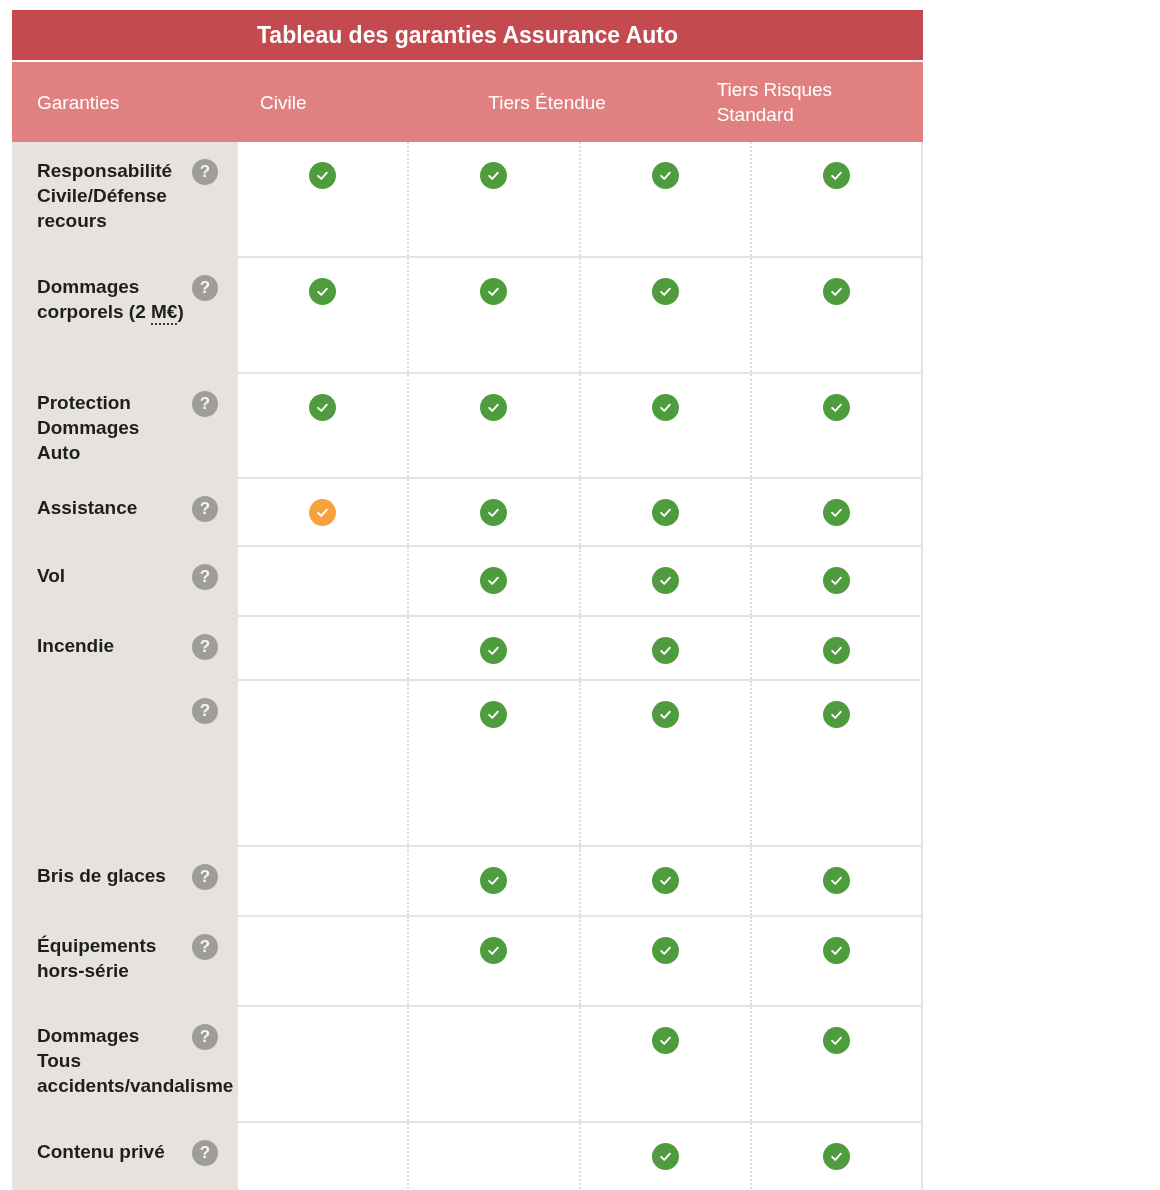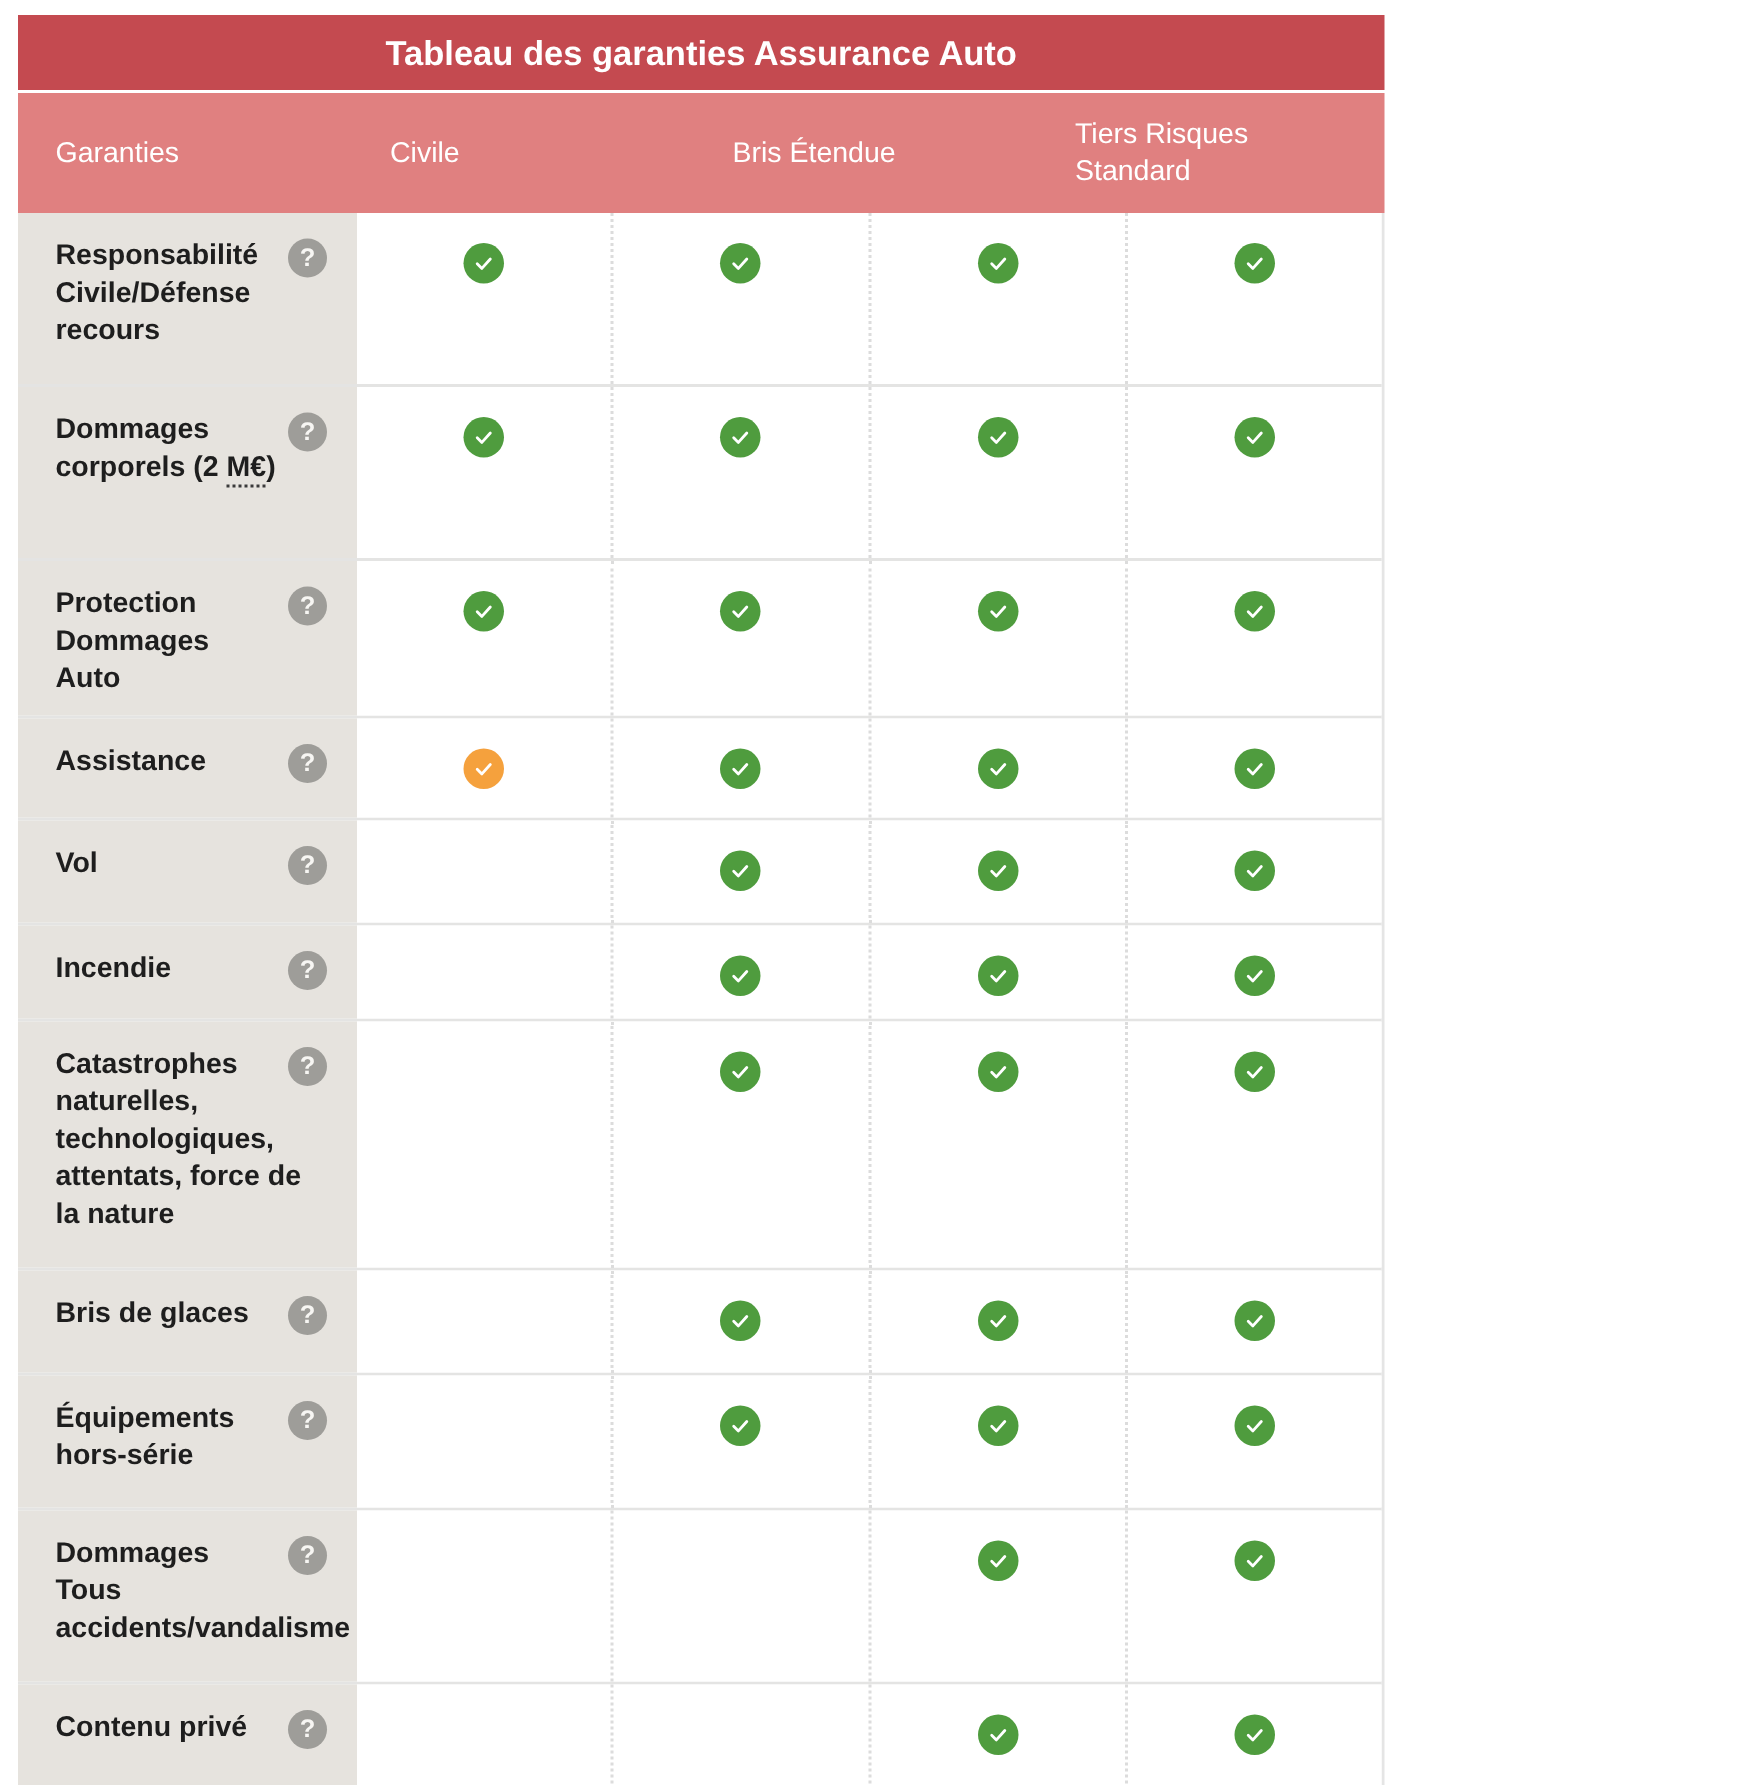--- a/index.html
+++ b/index.html
@@ -84,21 +84,21 @@
   </div>
 
   <div class="header-row">
     <div class="header-cell label-col">
       <span>Garanties</span>
     </div>
     <div class="header-cell value-col">
       <span>Civile</span>
     </div>
     <div class="header-cell value-col">
-      <span>Bris Étendue</span>
+      <span>Tiers Étendue</span>
     </div>
     <div class="header-cell value-col">
       <span>Tiers Risques Standard</span>
     </div>
   </div>
 
   <div class="rows">
 
     <div class="row">
       <div class="cell label">
@@ -294,21 +294,20 @@
             <svg width="15" height="15" viewBox="0 0 24 24">
               <path d="M5 12.5l5 5 9-10" stroke="#fff" stroke-width="3" fill="none" stroke-linecap="round" stroke-linejoin="round"></path>
             </svg>
           </span>
         </div>
     </div>
 
     <div class="row">
       <div class="cell label">
         <span class="help-icon">?</span>
-        <span>Catastrophes naturelles, technologiques, attentats, force de la nature</span>
       </div>
       <div class="cell value"></div>
       <div class="cell value">
           <span class="check check-green">
             <svg width="15" height="15" viewBox="0 0 24 24">
               <path d="M5 12.5l5 5 9-10" stroke="#fff" stroke-width="3" fill="none" stroke-linecap="round" stroke-linejoin="round"></path>
             </svg>
           </span>
         </div>
       <div class="cell value">

